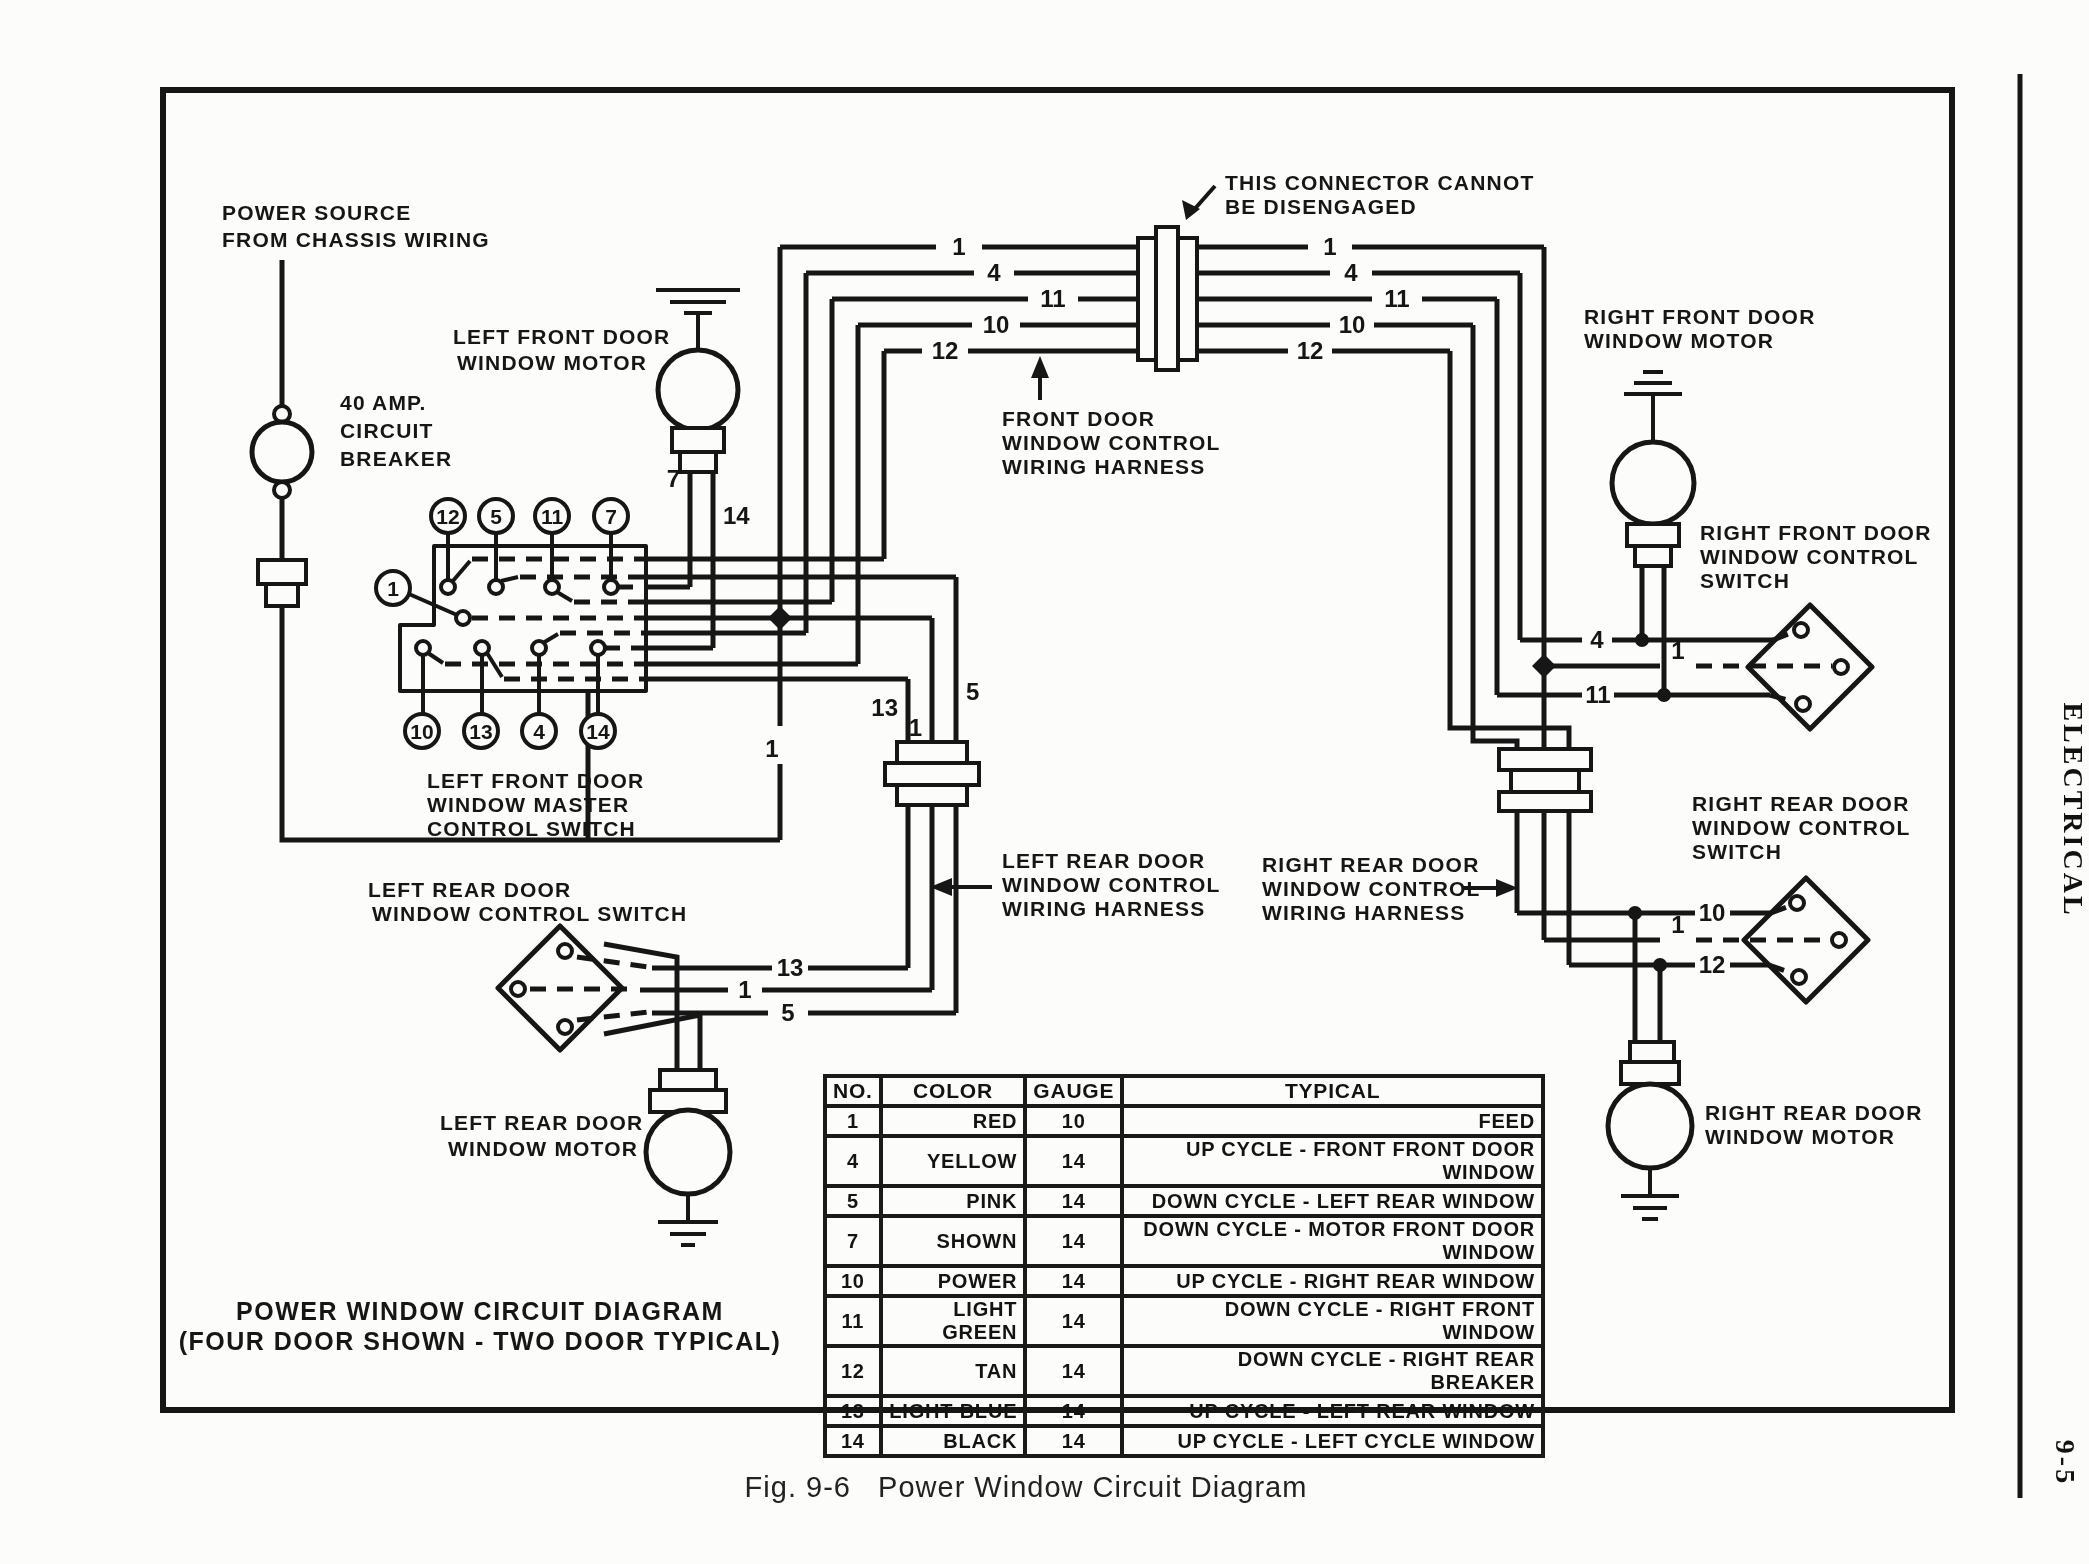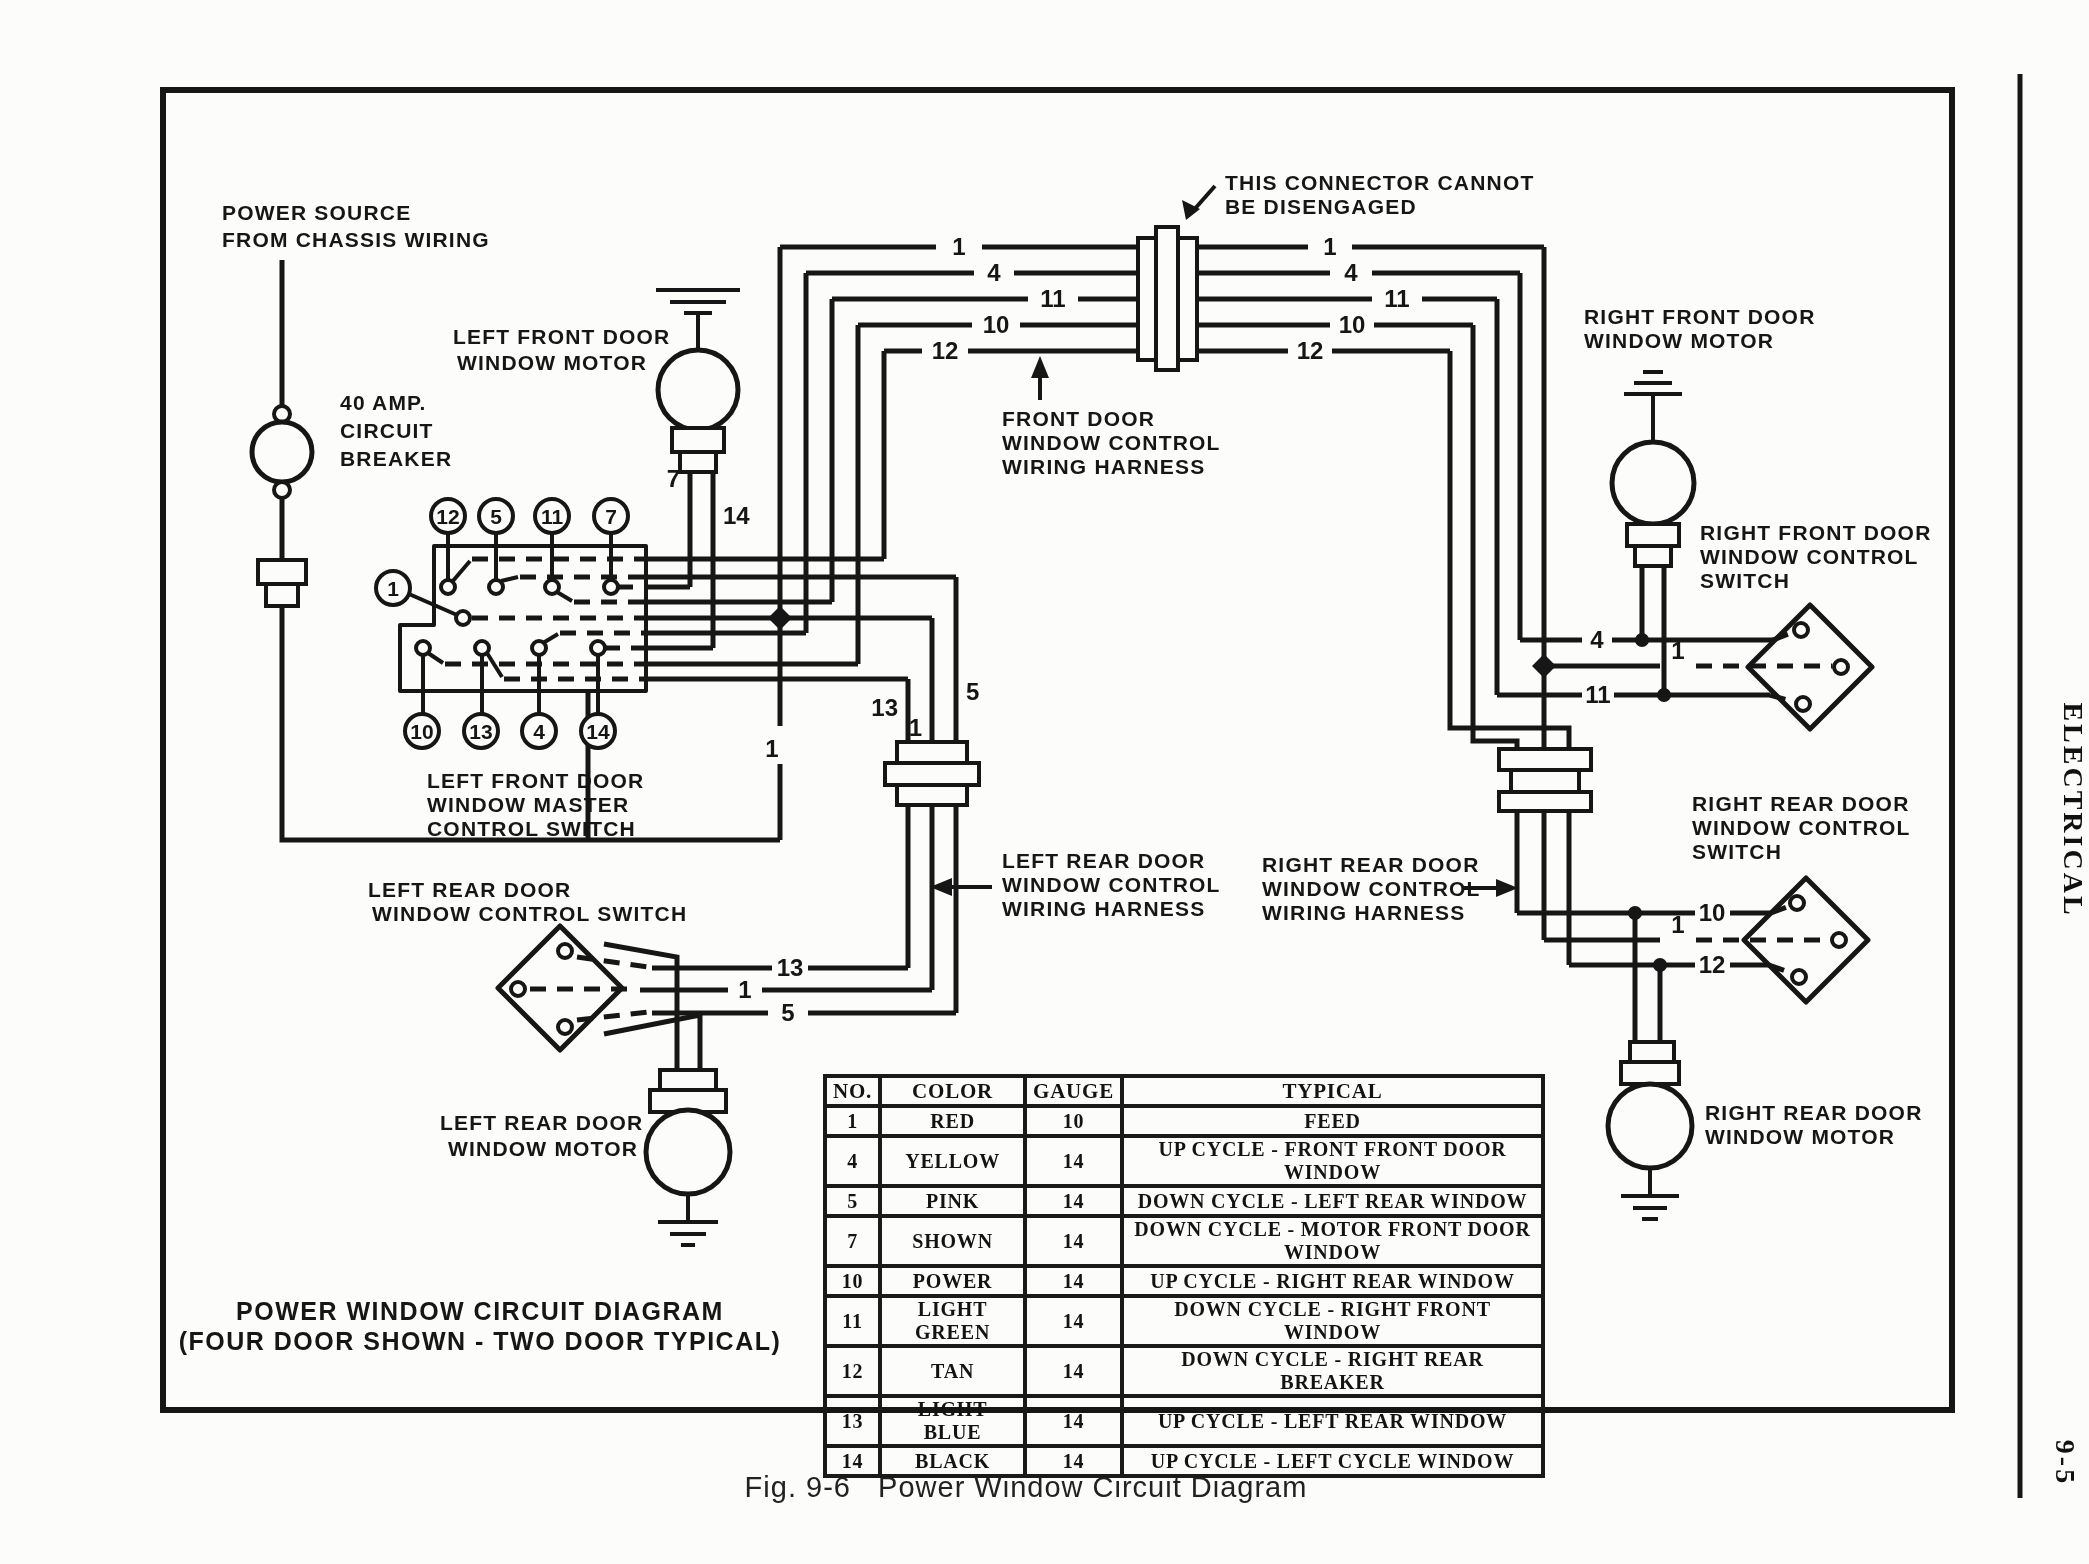--- a/index.html
+++ b/index.html
@@ -13,25 +13,25 @@
   .caption{font-family:"Liberation Sans",sans-serif;font-size:29px;letter-spacing:1px;fill:#222;white-space:pre;}
   .sidetext{font-family:"Liberation Serif",serif;font-weight:bold;font-size:28px;letter-spacing:3px;fill:#111;}
   .wire{stroke:#161616;stroke-width:5;fill:none;}
   .wire4{stroke:#161616;stroke-width:4;fill:none;}
   .dash{stroke:#161616;stroke-width:5;fill:none;stroke-dasharray:16 11;}
   .sym{stroke:#161616;stroke-width:4;fill:#fcfcfa;}
   .sym5{stroke:#161616;stroke-width:5;fill:#fcfcfa;}
   .solid{fill:#161616;stroke:none;}
   
   #legend{position:absolute;left:823px;top:1074px;width:722px;border-collapse:collapse;
-          font-family:Liberation Serif, serif;font-weight:bold;font-size:20px;color:#131313;}
+          font-family:Liberation Sans, sans-serif;font-weight:bold;font-size:20px;color:#131313;}
   #legend th,#legend td{border:4px solid #1a1a1a;height:26px;padding:0 6px;letter-spacing:0.8px;}
   #legend th{text-align:center;font-size:21px;}
   #legend td.c{text-align:center;}
-  #legend td.l{text-align:center;}
+  #legend td.l{text-align:right;}
 </style>
 </head>
 <body>
 
 <div id="page">
 
 <svg width="2089" height="1564" viewBox="0 0 2089 1564">
 
   <g>
     <rect x="163" y="90" width="1789" height="1320" fill="none" stroke="#161616" stroke-width="6"></rect>

